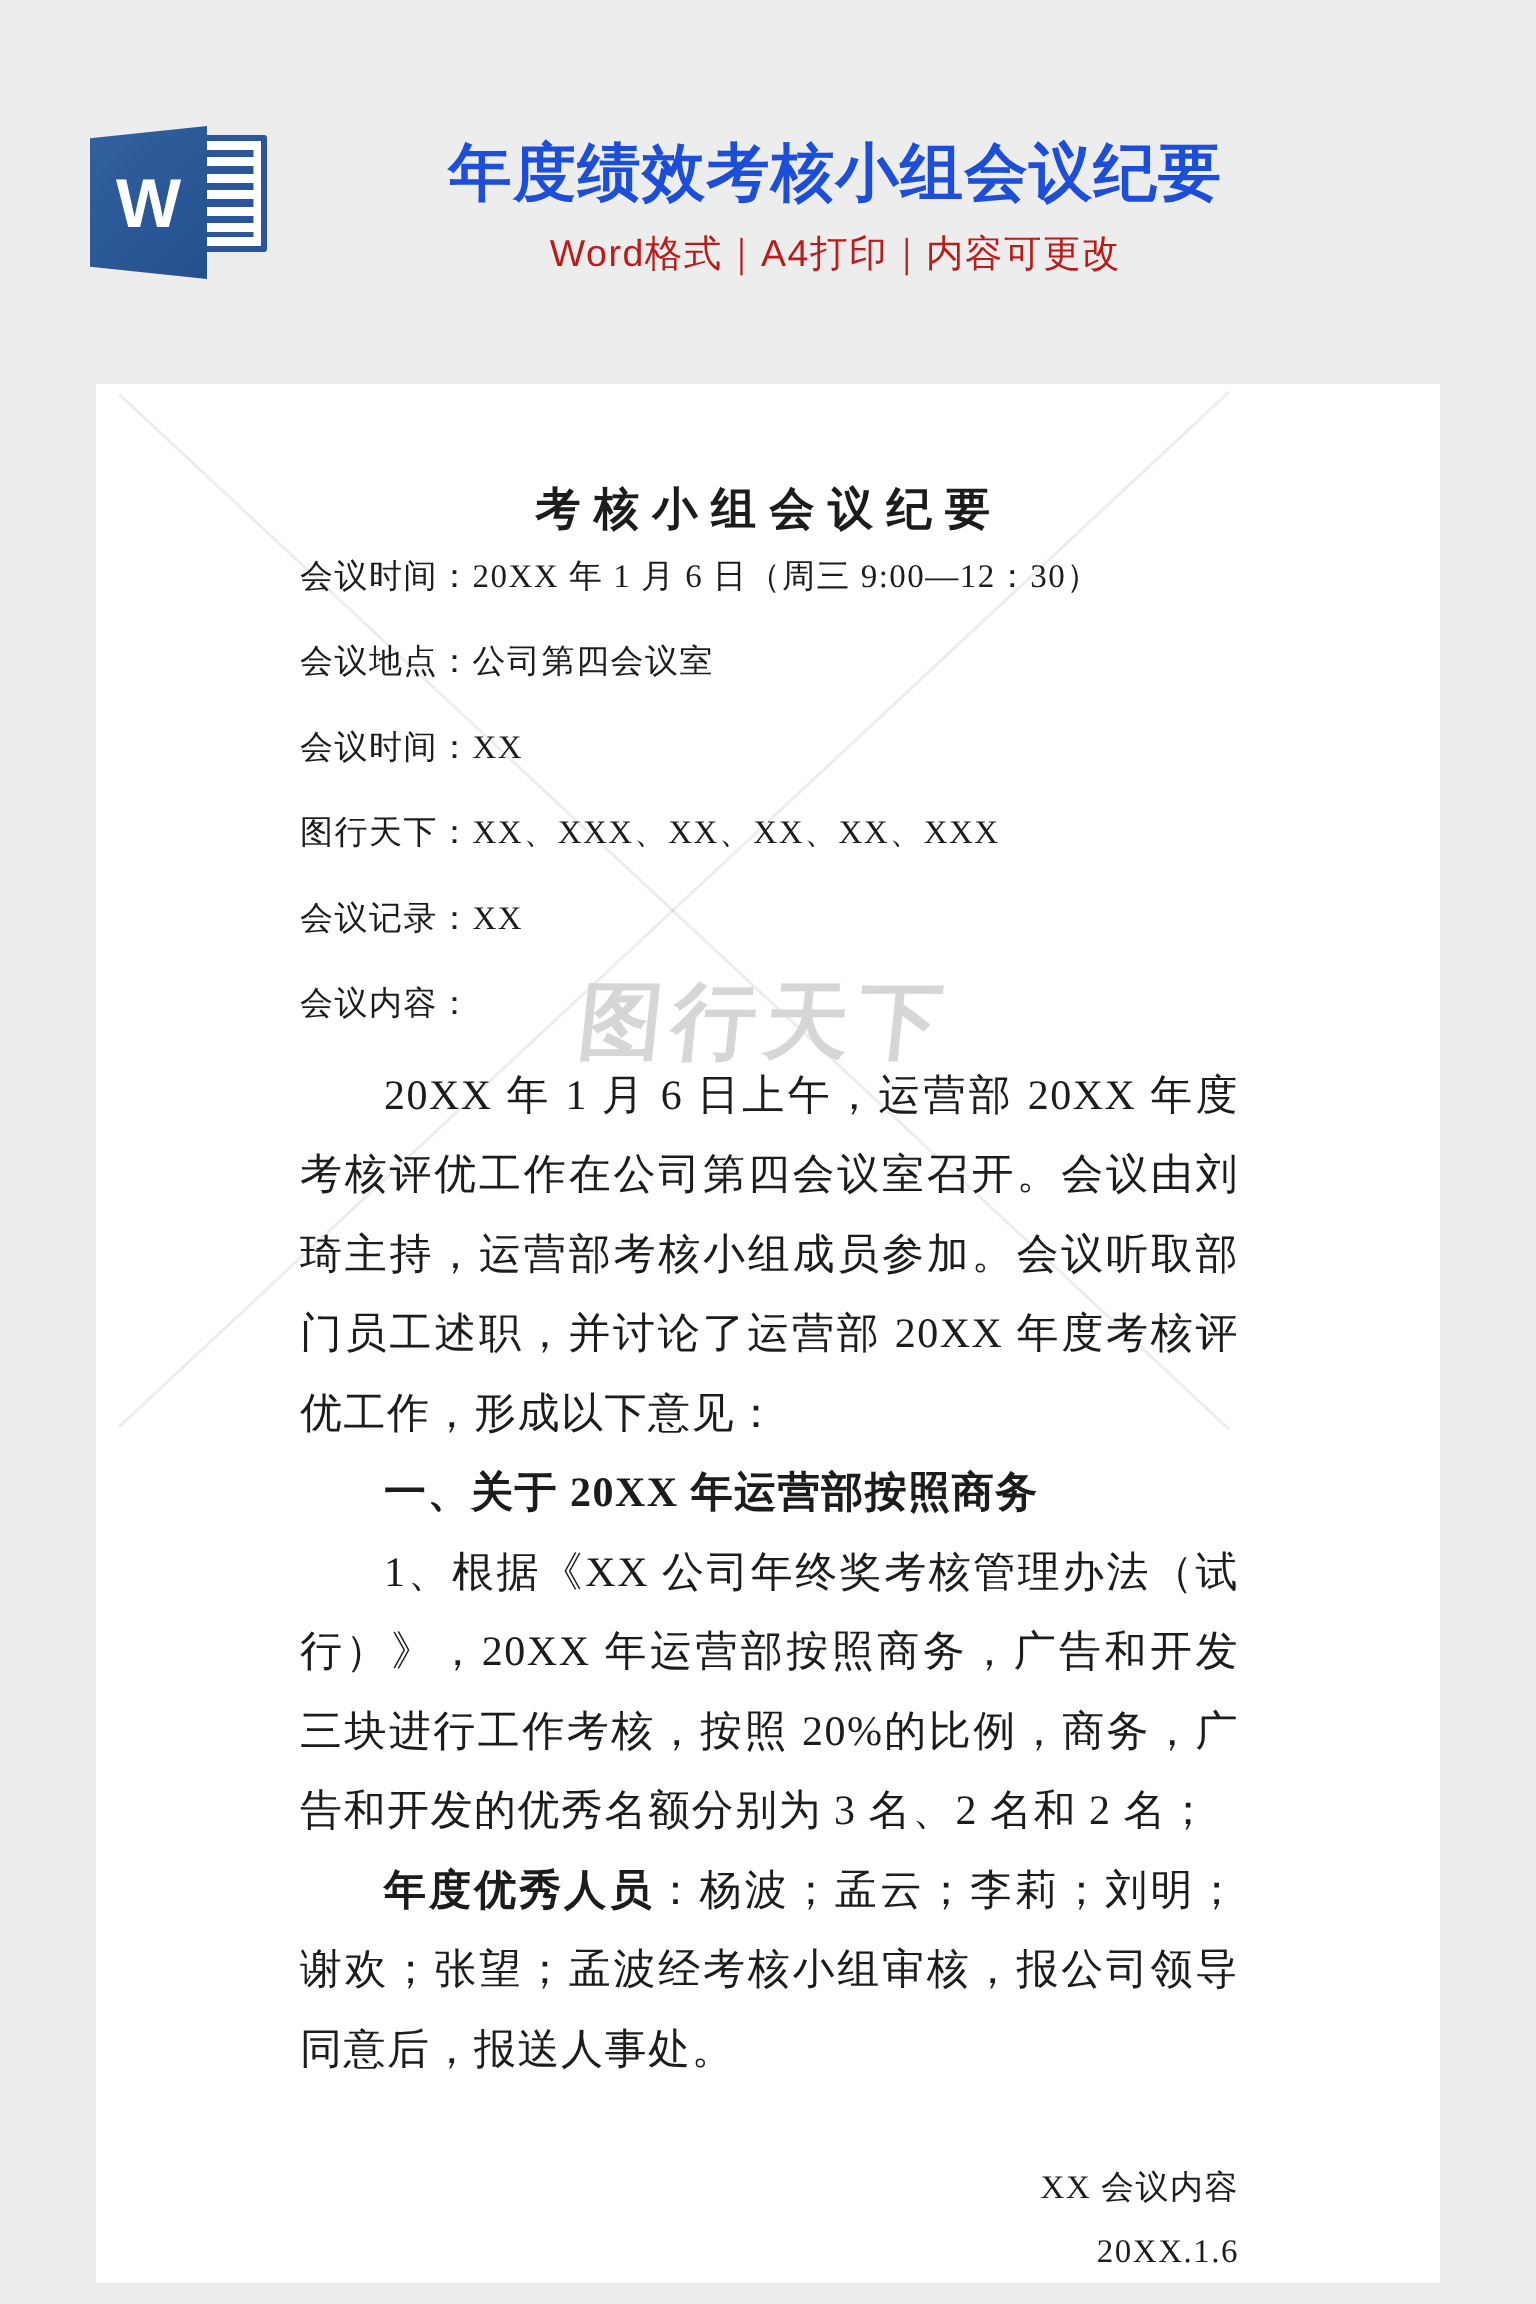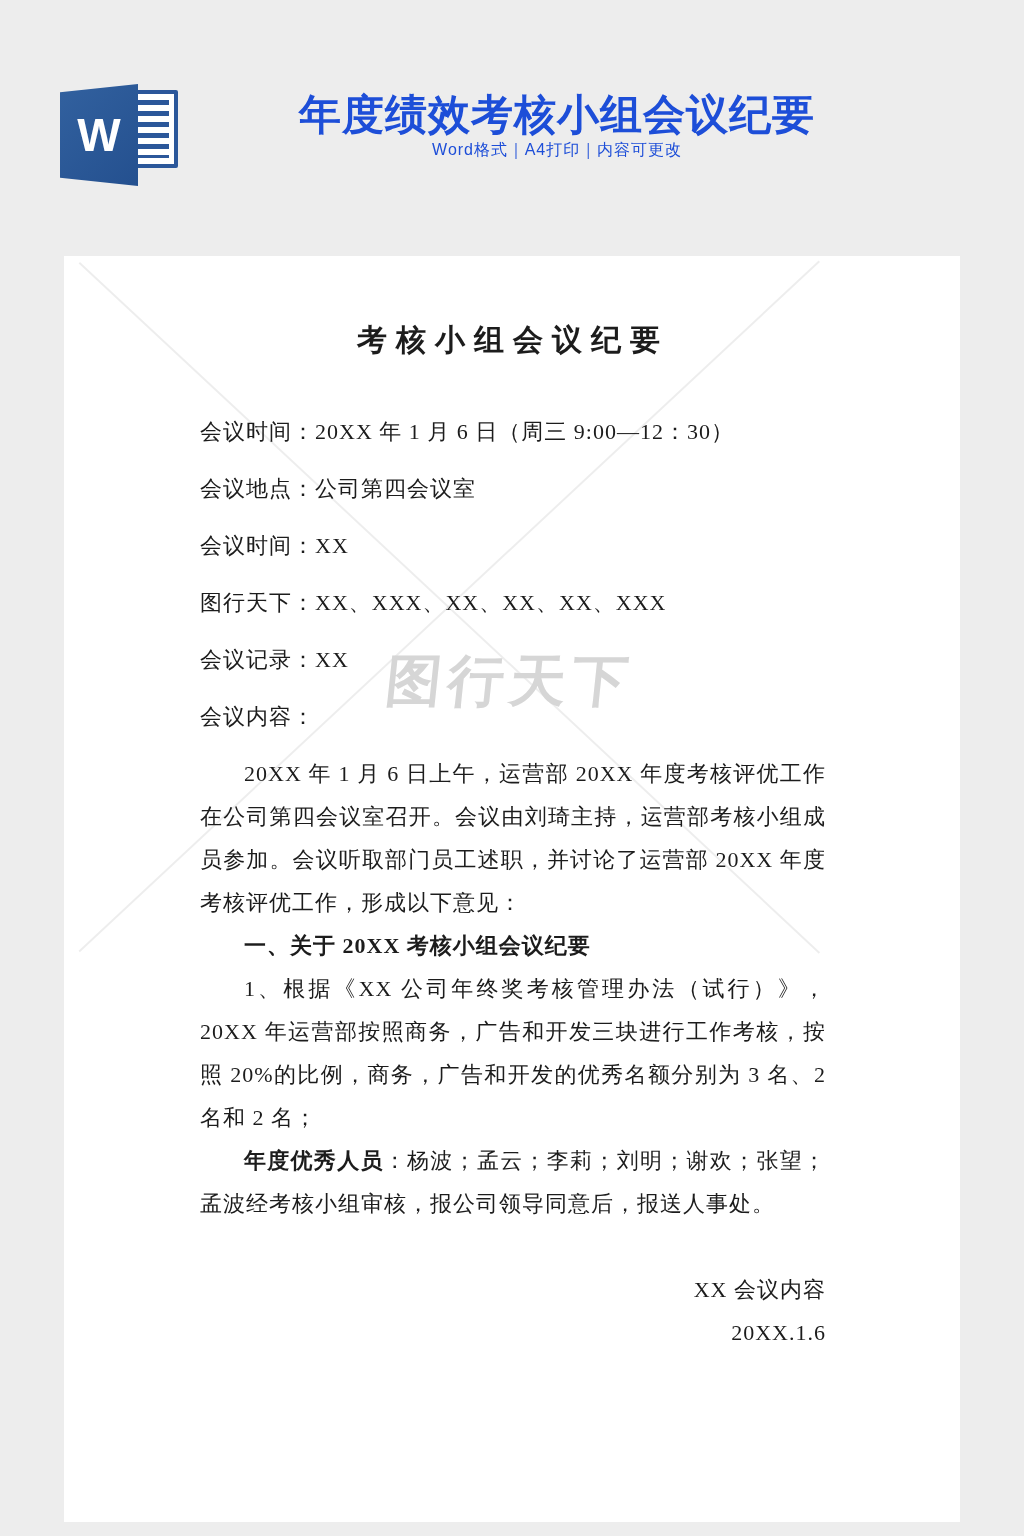--- a/index.html
+++ b/index.html
@@ -28,21 +28,21 @@
     background:linear-gradient(135deg,#32619f 0%,#24508f 100%);
     clip-path:polygon(0 8%,100% 0,100% 100%,0 92%);
     display:flex; align-items:center; justify-content:center;
   }
   .icon-plate span { color:#fff; font-size:46px; font-weight:bold; line-height:1; }
 
   .header-text { position:absolute; left:90px; right:0; top:90px; text-align:center; }
   .page-title {
     color:#1d4ed8; font-size:42px; font-weight:bold; letter-spacing:1px; line-height:1.2;
   }
-  .page-subtitle { color:#1d4ed8; font-size:16px; letter-spacing:1px; }
+  .page-subtitle { margin-top:12px; color:#b91c1c; font-size:25px; letter-spacing:1px; }
 
   
   .doc-page {
     position:absolute; left:64px; top:256px; width:896px; height:1266px;
     background:#ffffff; overflow:hidden;
     padding:62px 134px 0 136px;
     font-family:"Liberation Serif","DejaVu Serif",serif;
     color:#1c1c1c;
   }
 
@@ -54,27 +54,27 @@
   .wm-line.a { left:16px; top:6px; transform:rotate(43deg); }
   .wm-line.b { left:756px; top:6px; transform:rotate(137deg); }
   .wm-text {
     position:absolute; left:322px; top:388px;
     font-size:56px; font-weight:bold; letter-spacing:6px; color:#d6d6d6;
     transform:skewX(-6deg); pointer-events:none; white-space:nowrap;
   }
 
   .doc-title {
     text-align:center; font-size:30px; font-weight:bold; letter-spacing:9px;
-    line-height:44px; margin-bottom:48px;
+    line-height:44px; 
   }
 
   .meta-line { font-size:22px; letter-spacing:1px; line-height:43px; margin-bottom:14px; white-space:nowrap; }
 
   .body-par {
-    font-size:22px; letter-spacing:1px; line-height:43px;
+    font-size:28px; letter-spacing:1px; line-height:53px;
     text-align:justify; text-indent:2em;
   }
   .bold { font-weight:bold; }
   .sign-line { font-size:22px; letter-spacing:1px; line-height:43px; text-align:right; }
   .sign-line.first { margin-top:43px; }
 </style>
 </head>
 <body>
 
 <div class="header">
@@ -100,19 +100,19 @@
   <div class="doc-title">考核小组会议纪要</div>
 
   <p class="meta-line">会议时间：20XX 年 1 月 6 日（周三 9:00—12：30）</p>
   <p class="meta-line">会议地点：公司第四会议室</p>
   <p class="meta-line">会议时间：XX</p>
   <p class="meta-line">图行天下：XX、XXX、XX、XX、XX、XXX</p>
   <p class="meta-line">会议记录：XX</p>
   <p class="meta-line">会议内容：</p>
 
   <p class="body-par">20XX 年 1 月 6 日上午，运营部 20XX 年度考核评优工作在公司第四会议室召开。会议由刘琦主持，运营部考核小组成员参加。会议听取部门员工述职，并讨论了运营部 20XX 年度考核评优工作，形成以下意见：</p>
-  <p class="body-par bold">一、关于 20XX 考核小组会议纪要</p>
+  <p class="body-par bold">一、关于 20XX 年运营部按照商务</p>
   <p class="body-par">1、根据《XX 公司年终奖考核管理办法（试行）》，20XX 年运营部按照商务，广告和开发三块进行工作考核，按照 20%的比例，商务，广告和开发的优秀名额分别为 3 名、2 名和 2 名；</p>
   <p class="body-par"><span class="bold">年度优秀人员</span><span>：杨波；孟云；李莉；刘明；谢欢；张望；孟波经考核小组审核，报公司领导同意后，报送人事处。</span></p>
 
   <p class="sign-line first">XX 会议内容</p>
   <p class="sign-line">20XX.1.6</p>
 </div>
 
 </body></html>

